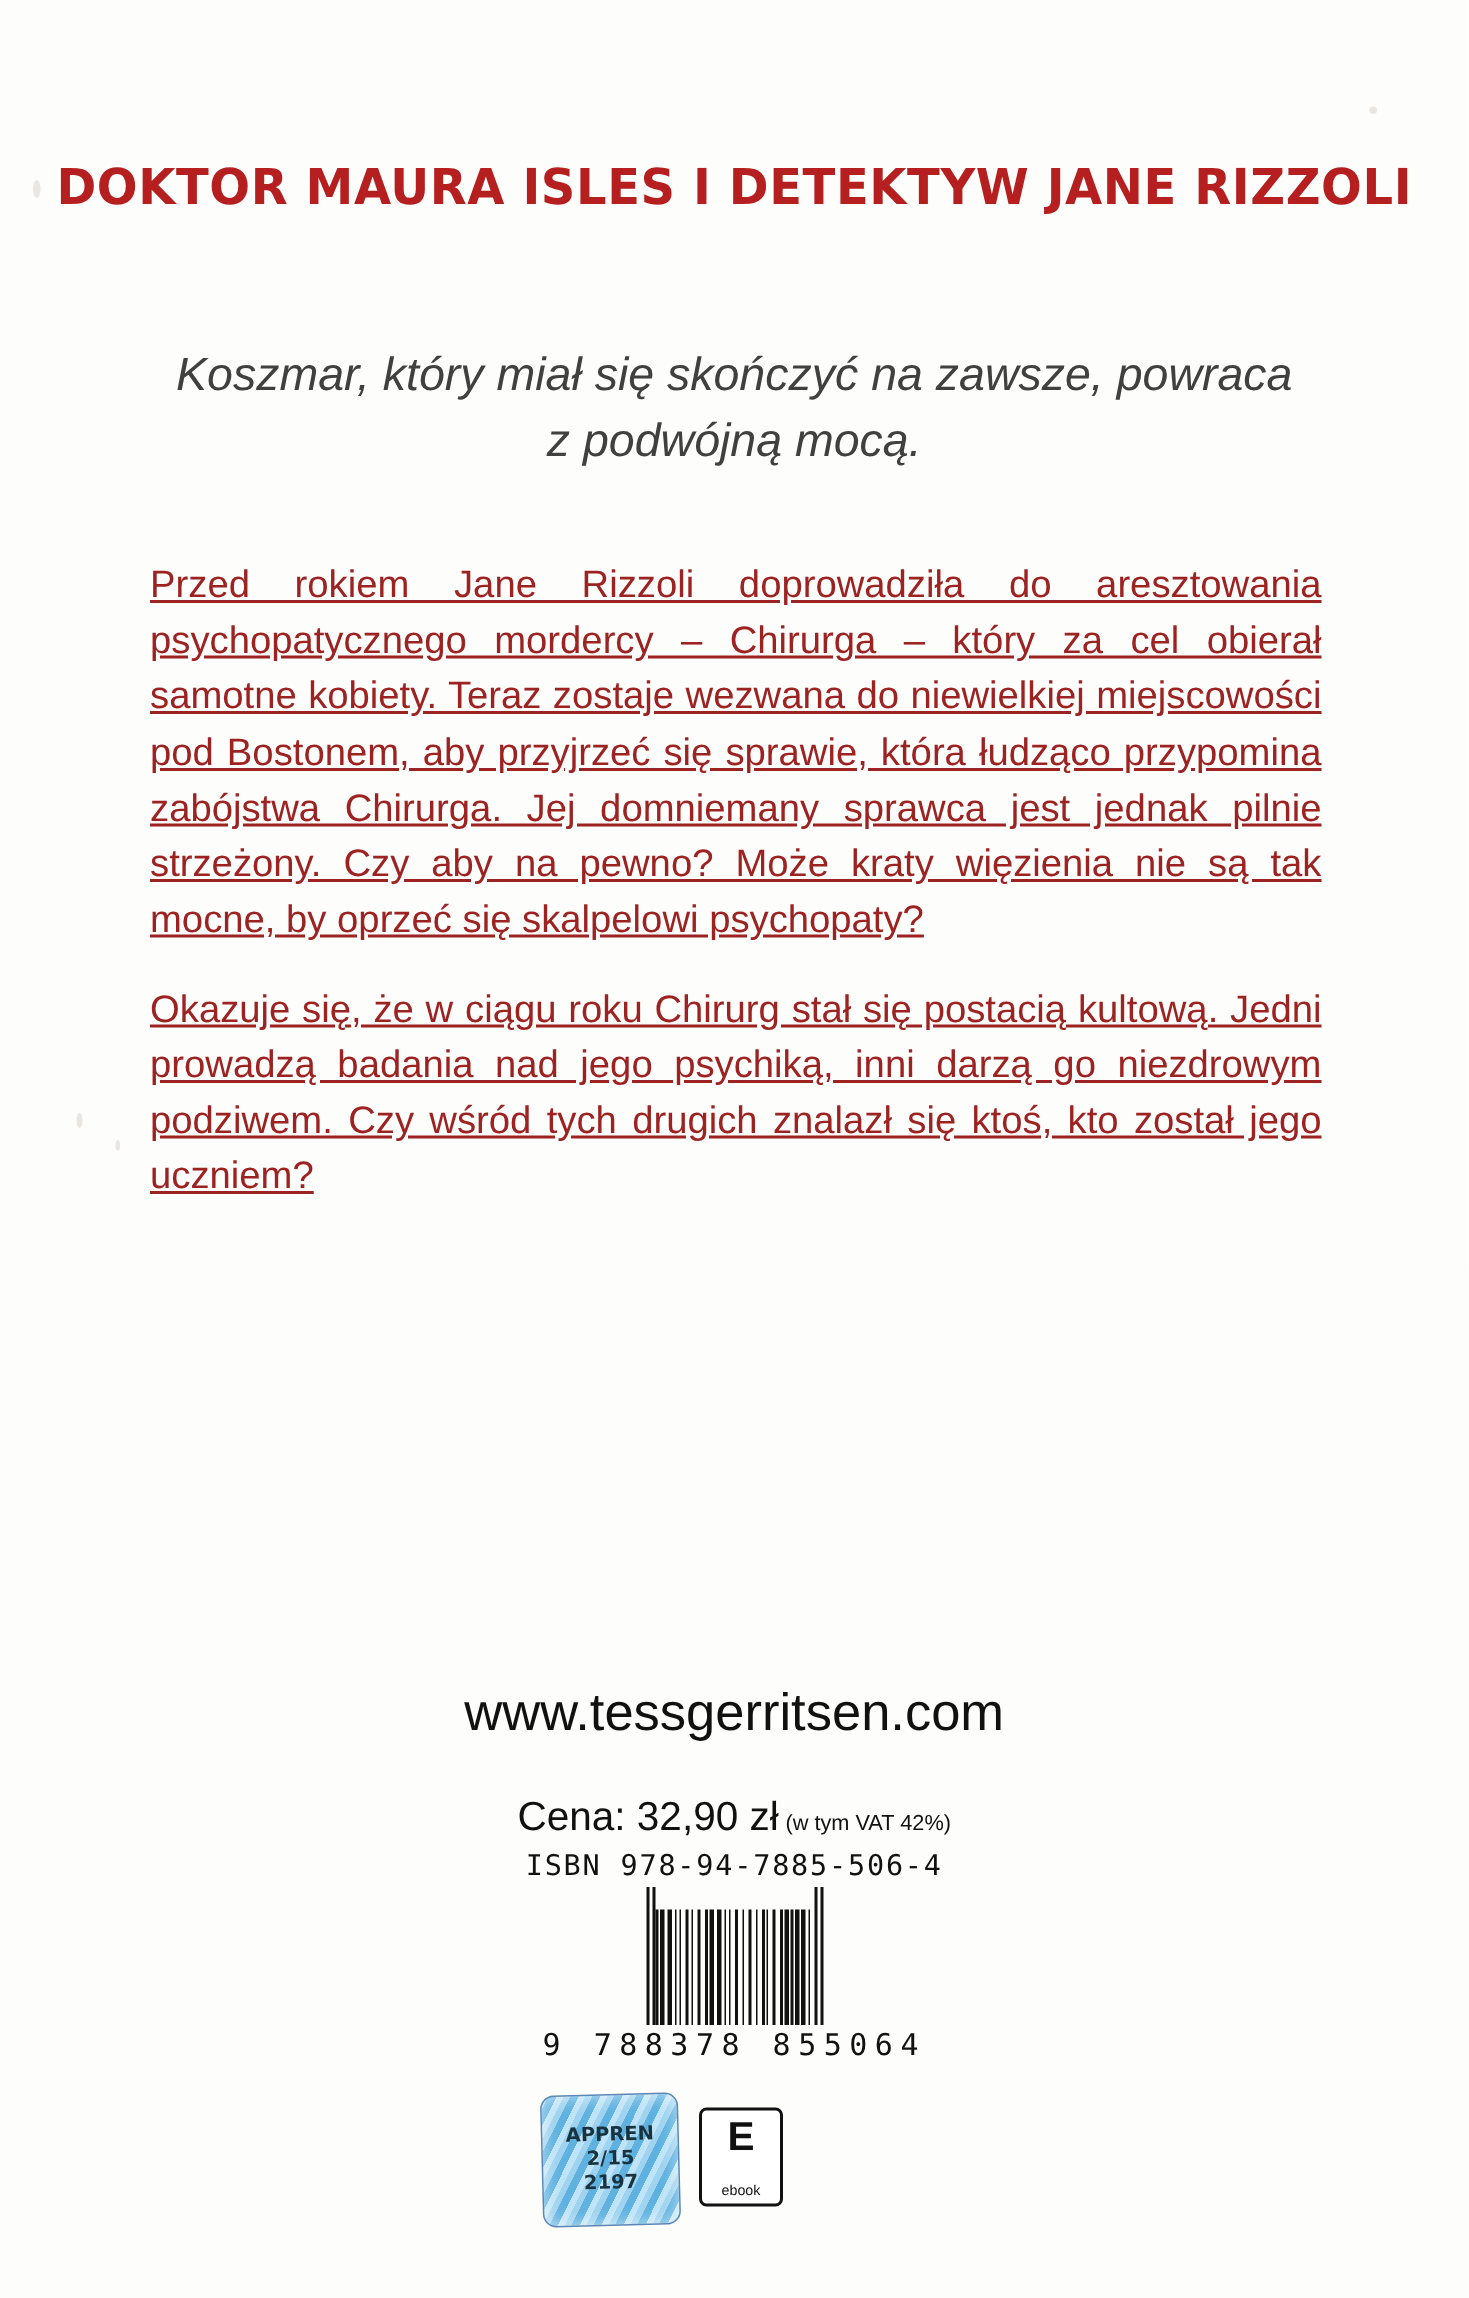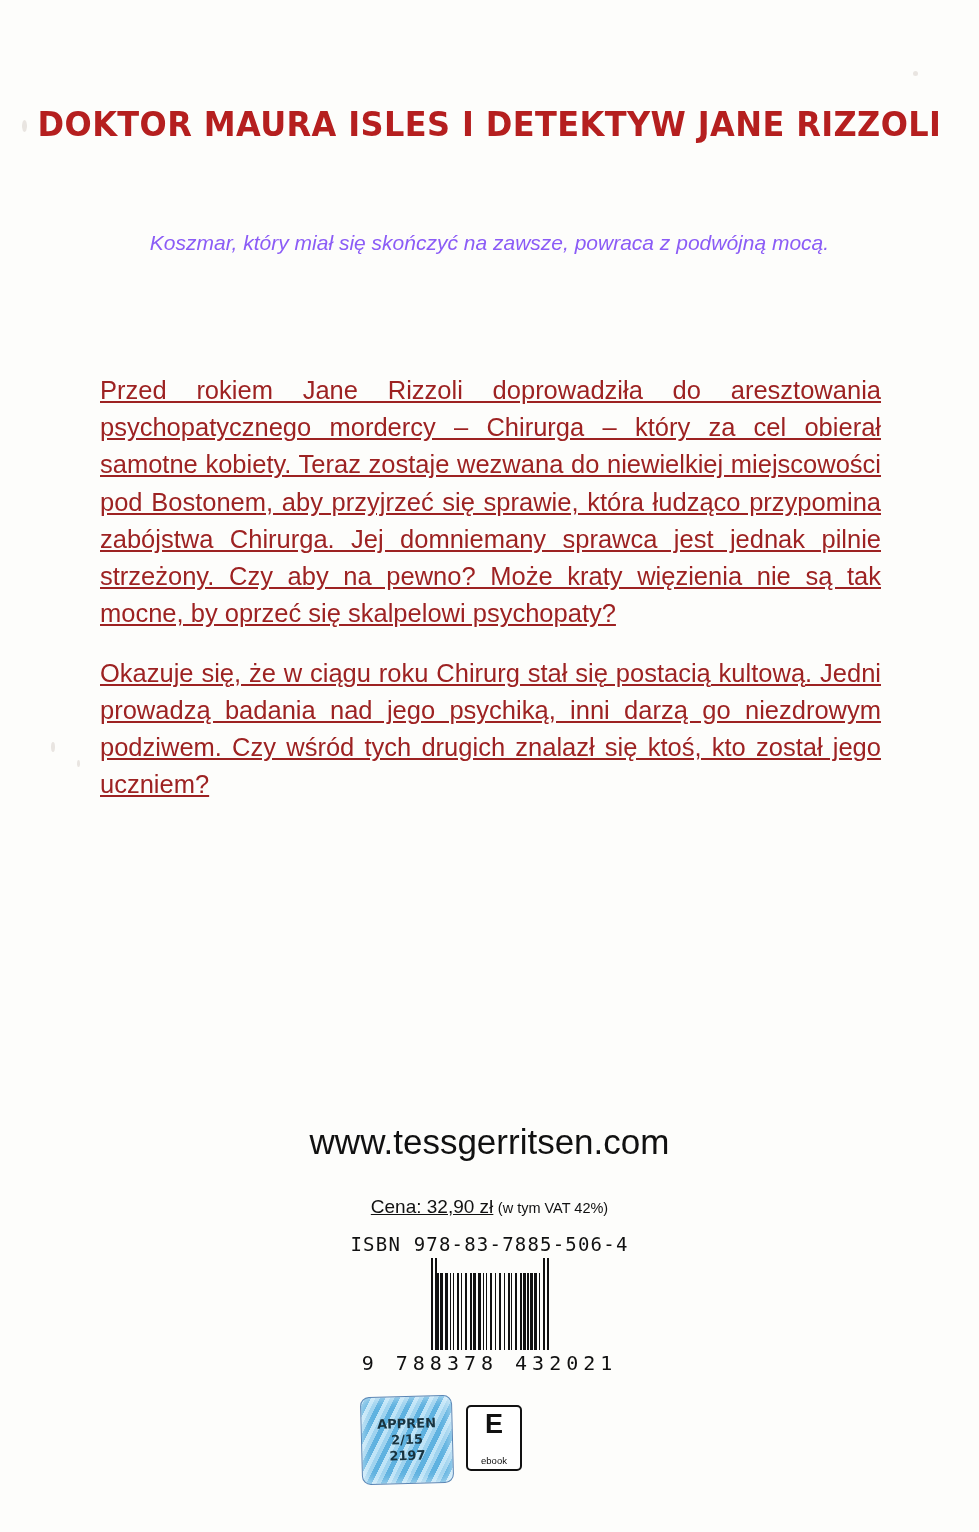--- a/index.html
+++ b/index.html
@@ -42,23 +42,23 @@
     transform: scaleX(0.97);
   }
 
   .tagline {
     position: absolute;
     top: 228px;
     left: 110px;
     right: 110px;
     text-align: center;
     font-style: italic;
-    font-size: 21px;
+    font-size: 31px;
     line-height: 1.42;
-    color: #8b5cf6;
+    color: #404040;
   }
 
   .blurb {
     position: absolute;
     left: 100px;
     right: 98px;
     top: 372px;
     color: #9d2222;
     font-size: 25.5px;
     line-height: 1.46;
@@ -82,21 +82,21 @@
 
   .price-row {
     position: absolute;
     top: 1196px;
     left: 0;
     right: 0;
     text-align: center;
     color: #111;
     white-space: nowrap;
   }
-  .price-main { font-size: 19px; text-decoration: underline; }
+  .price-main { font-size: 27px; }
   .price-vat { font-size: 14.5px; }
 
   
   .barcode-wrap {
     position: absolute;
     top: 1233px;
     left: 50%;
     transform: translateX(-50%);
     width: 290px;
     text-align: center;
@@ -201,21 +201,21 @@
   </div>
 
   <div class="website">www.tessgerritsen.com</div>
 
   <div class="price-row">
     <span class="price-main">Cena: 32,90 zł</span>
     <span class="price-vat">(w tym VAT 42%)</span>
   </div>
 
   <div class="barcode-wrap">
-    <div class="isbn-text">ISBN 978-83-7885-506-4</div>
+    <div class="isbn-text">ISBN 978-94-7885-506-4</div>
     <div class="bars">
         <i style="width: 2px;"></i>
         <i style="width: 2px; background: transparent;"></i>
         <i style="width: 2px;"></i>
         <i class="short" style="width: 2px;"></i>
         <i class="short" style="width: 1px; background: transparent;"></i>
         <i class="short" style="width: 3px;"></i>
         <i class="short" style="width: 2px; background: transparent;"></i>
         <i class="short" style="width: 3px;"></i>
         <i class="short" style="width: 2px; background: transparent;"></i>
@@ -262,21 +262,21 @@
         <i class="short" style="width: 3px;"></i>
         <i class="short" style="width: 1px; background: transparent;"></i>
         <i class="short" style="width: 3px;"></i>
         <i class="short" style="width: 2px; background: transparent;"></i>
         <i class="short" style="width: 1px;"></i>
         <i class="short" style="width: 3px; background: transparent;"></i>
         <i style="width: 2px;"></i>
         <i style="width: 2px; background: transparent;"></i>
         <i style="width: 2px;"></i>
       </div>
-    <div class="barcode-digits">9 788378 432021</div>
+    <div class="barcode-digits">9 788378 855064</div>
   </div>
 
   <div class="sticker">
     <span>APPREN</span>
     <span>2/15</span>
     <span>2197</span>
   </div>
 
   <div class="ebook-box">
     <span class="big">E</span>

